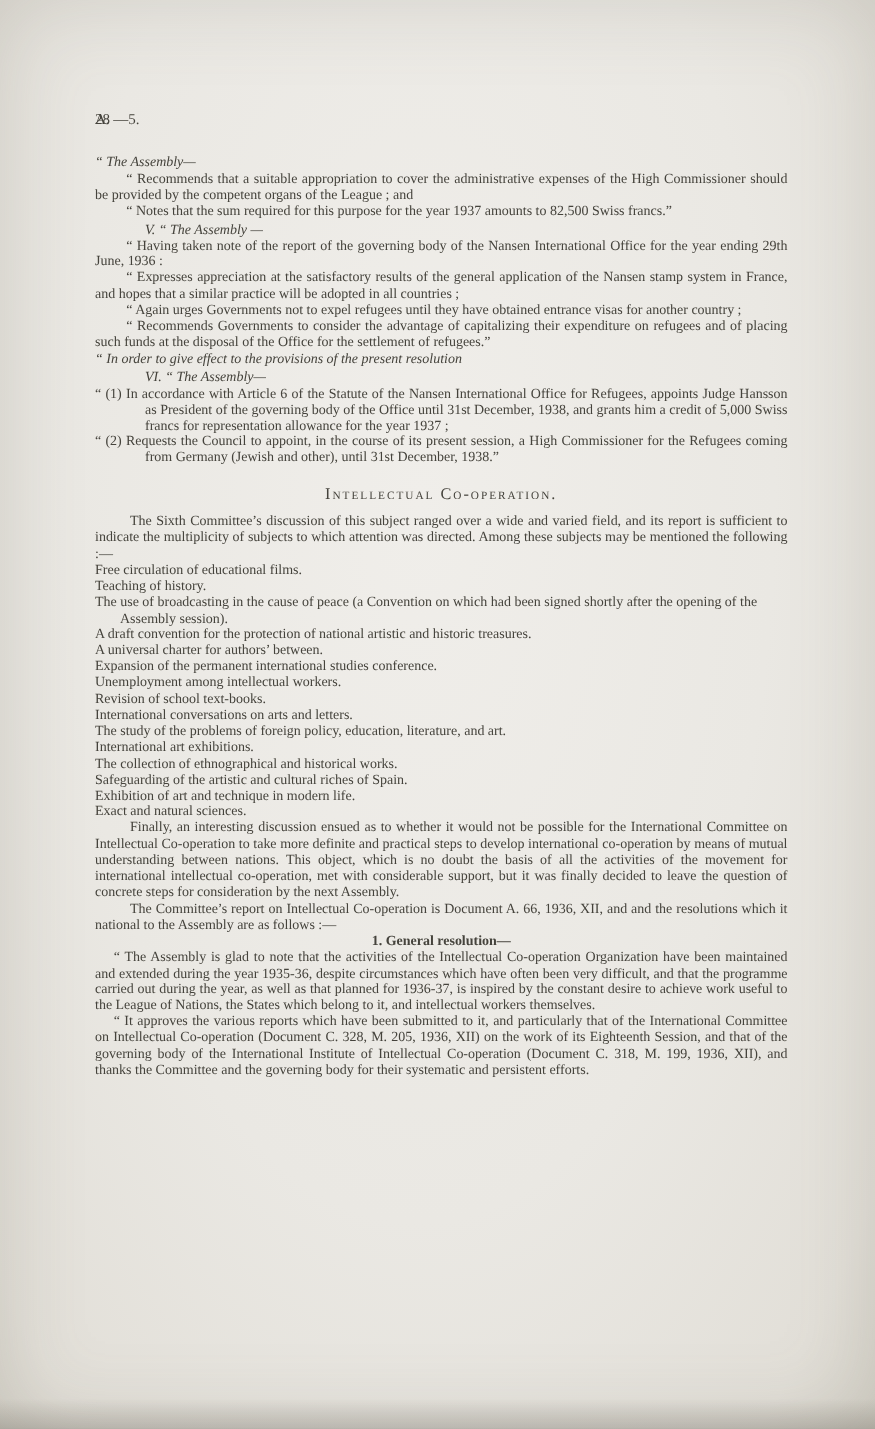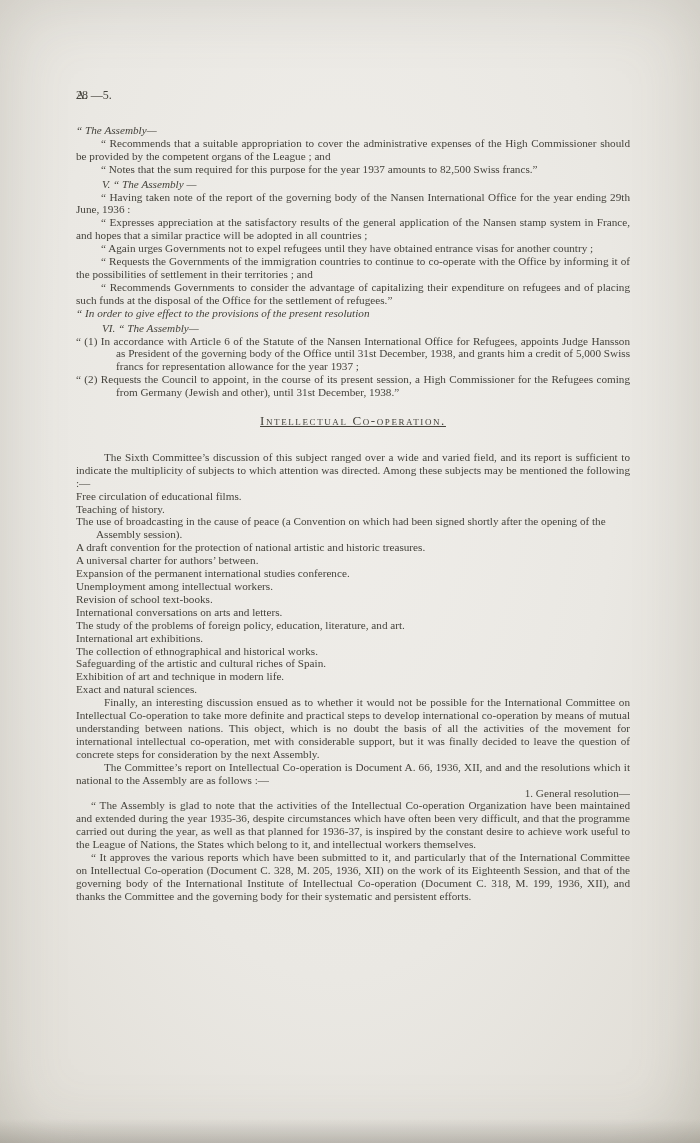--- a/index.html
+++ b/index.html
@@ -33,37 +33,36 @@
 
   .body {
     margin-top: 22px;
     font-size: 11.2px;
     line-height: 12.9px;
     text-align: justify;
   }
   .body p { margin: 0; }
 
   .q-lead { margin-left: 40px; text-align: left; font-style: italic; }
-  .q-lead.num { margin-left: 26px; margin-top: 2px; }
+  .q-lead.num { margin-left: 40px; margin-top: 2px; }
   .q-para { margin-left: 15px; text-indent: 25px; }
   .sub-item { margin-left: 55px; padding-left: 40px; text-indent: -40px; }
 
   .heading {
-    margin: 16px 0 23px;
+    margin: 16px 0 9px;
     text-align: center;
     font-variant: small-caps;
     letter-spacing: 1.6px;
     font-weight: 400;
     font-size: 13px;
-    text-decoration: underline;
   }
 
   .para { text-indent: 28px; }
   .topic { margin-left: 40px; padding-left: 20px; text-indent: -20px; text-align: left; }
-  .res-label { margin: 9px 0 7px 40px; text-align: right; }
+  .res-label { margin: 9px 0 7px 40px; text-align: center; font-weight: bold; }
   .gq { margin-left: 40px; text-indent: 15px; }
 </style>
 </head>
 <body>
 
 <div class="page">
   <div class="inner">
 
     <div class="header">
       <span class="doc-ref">A. —5.</span>
@@ -73,21 +72,20 @@
     <div class="body">
 
       <p class="q-lead">“ The Assembly—</p>
       <p class="q-para">“ Recommends that a suitable appropriation to cover the administrative expenses of the High Commissioner should be provided by the competent organs of the League ; and</p>
       <p class="q-para">“ Notes that the sum required for this purpose for the year 1937 amounts to 82,500 Swiss francs.”</p>
 
       <p class="q-lead num">V. “ The Assembly —</p>
       <p class="q-para">“ Having taken note of the report of the governing body of the Nansen International Office for the year ending 29th June, 1936 :</p>
       <p class="q-para">“ Expresses appreciation at the satisfactory results of the general application of the Nansen stamp system in France, and hopes that a similar practice will be adopted in all countries ;</p>
       <p class="q-para">“ Again urges Governments not to expel refugees until they have obtained entrance visas for another country ;</p>
-      <p class="q-para">“ Requests the Governments of the immigration countries to continue to co-operate with the Office by informing it of the possibilities of settlement in their territories ; and</p>
       <p class="q-para">“ Recommends Governments to consider the advantage of capitalizing their expenditure on refugees and of placing such funds at the disposal of the Office for the settlement of refugees.”</p>
 
       <p class="q-lead">“ In order to give effect to the provisions of the present resolution</p>
       <p class="q-lead num">VI. “ The Assembly—</p>
       <p class="sub-item">“ (1) In accordance with Article 6 of the Statute of the Nansen International Office for Refugees, appoints Judge Hansson as President of the governing body of the Office until 31st December, 1938, and grants him a credit of 5,000 Swiss francs for representation allowance for the year 1937 ;</p>
       <p class="sub-item">“ (2) Requests the Council to appoint, in the course of its present session, a High Commissioner for the Refugees coming from Germany (Jewish and other), until 31st December, 1938.”</p>
 
       <h2 class="heading">Intellectual Co-operation.</h2>
 
       <p class="para">The Sixth Committee’s discussion of this subject ranged over a wide and varied field, and its report is sufficient to indicate the multiplicity of subjects to which attention was directed. Among these subjects may be mentioned the following :—</p>

